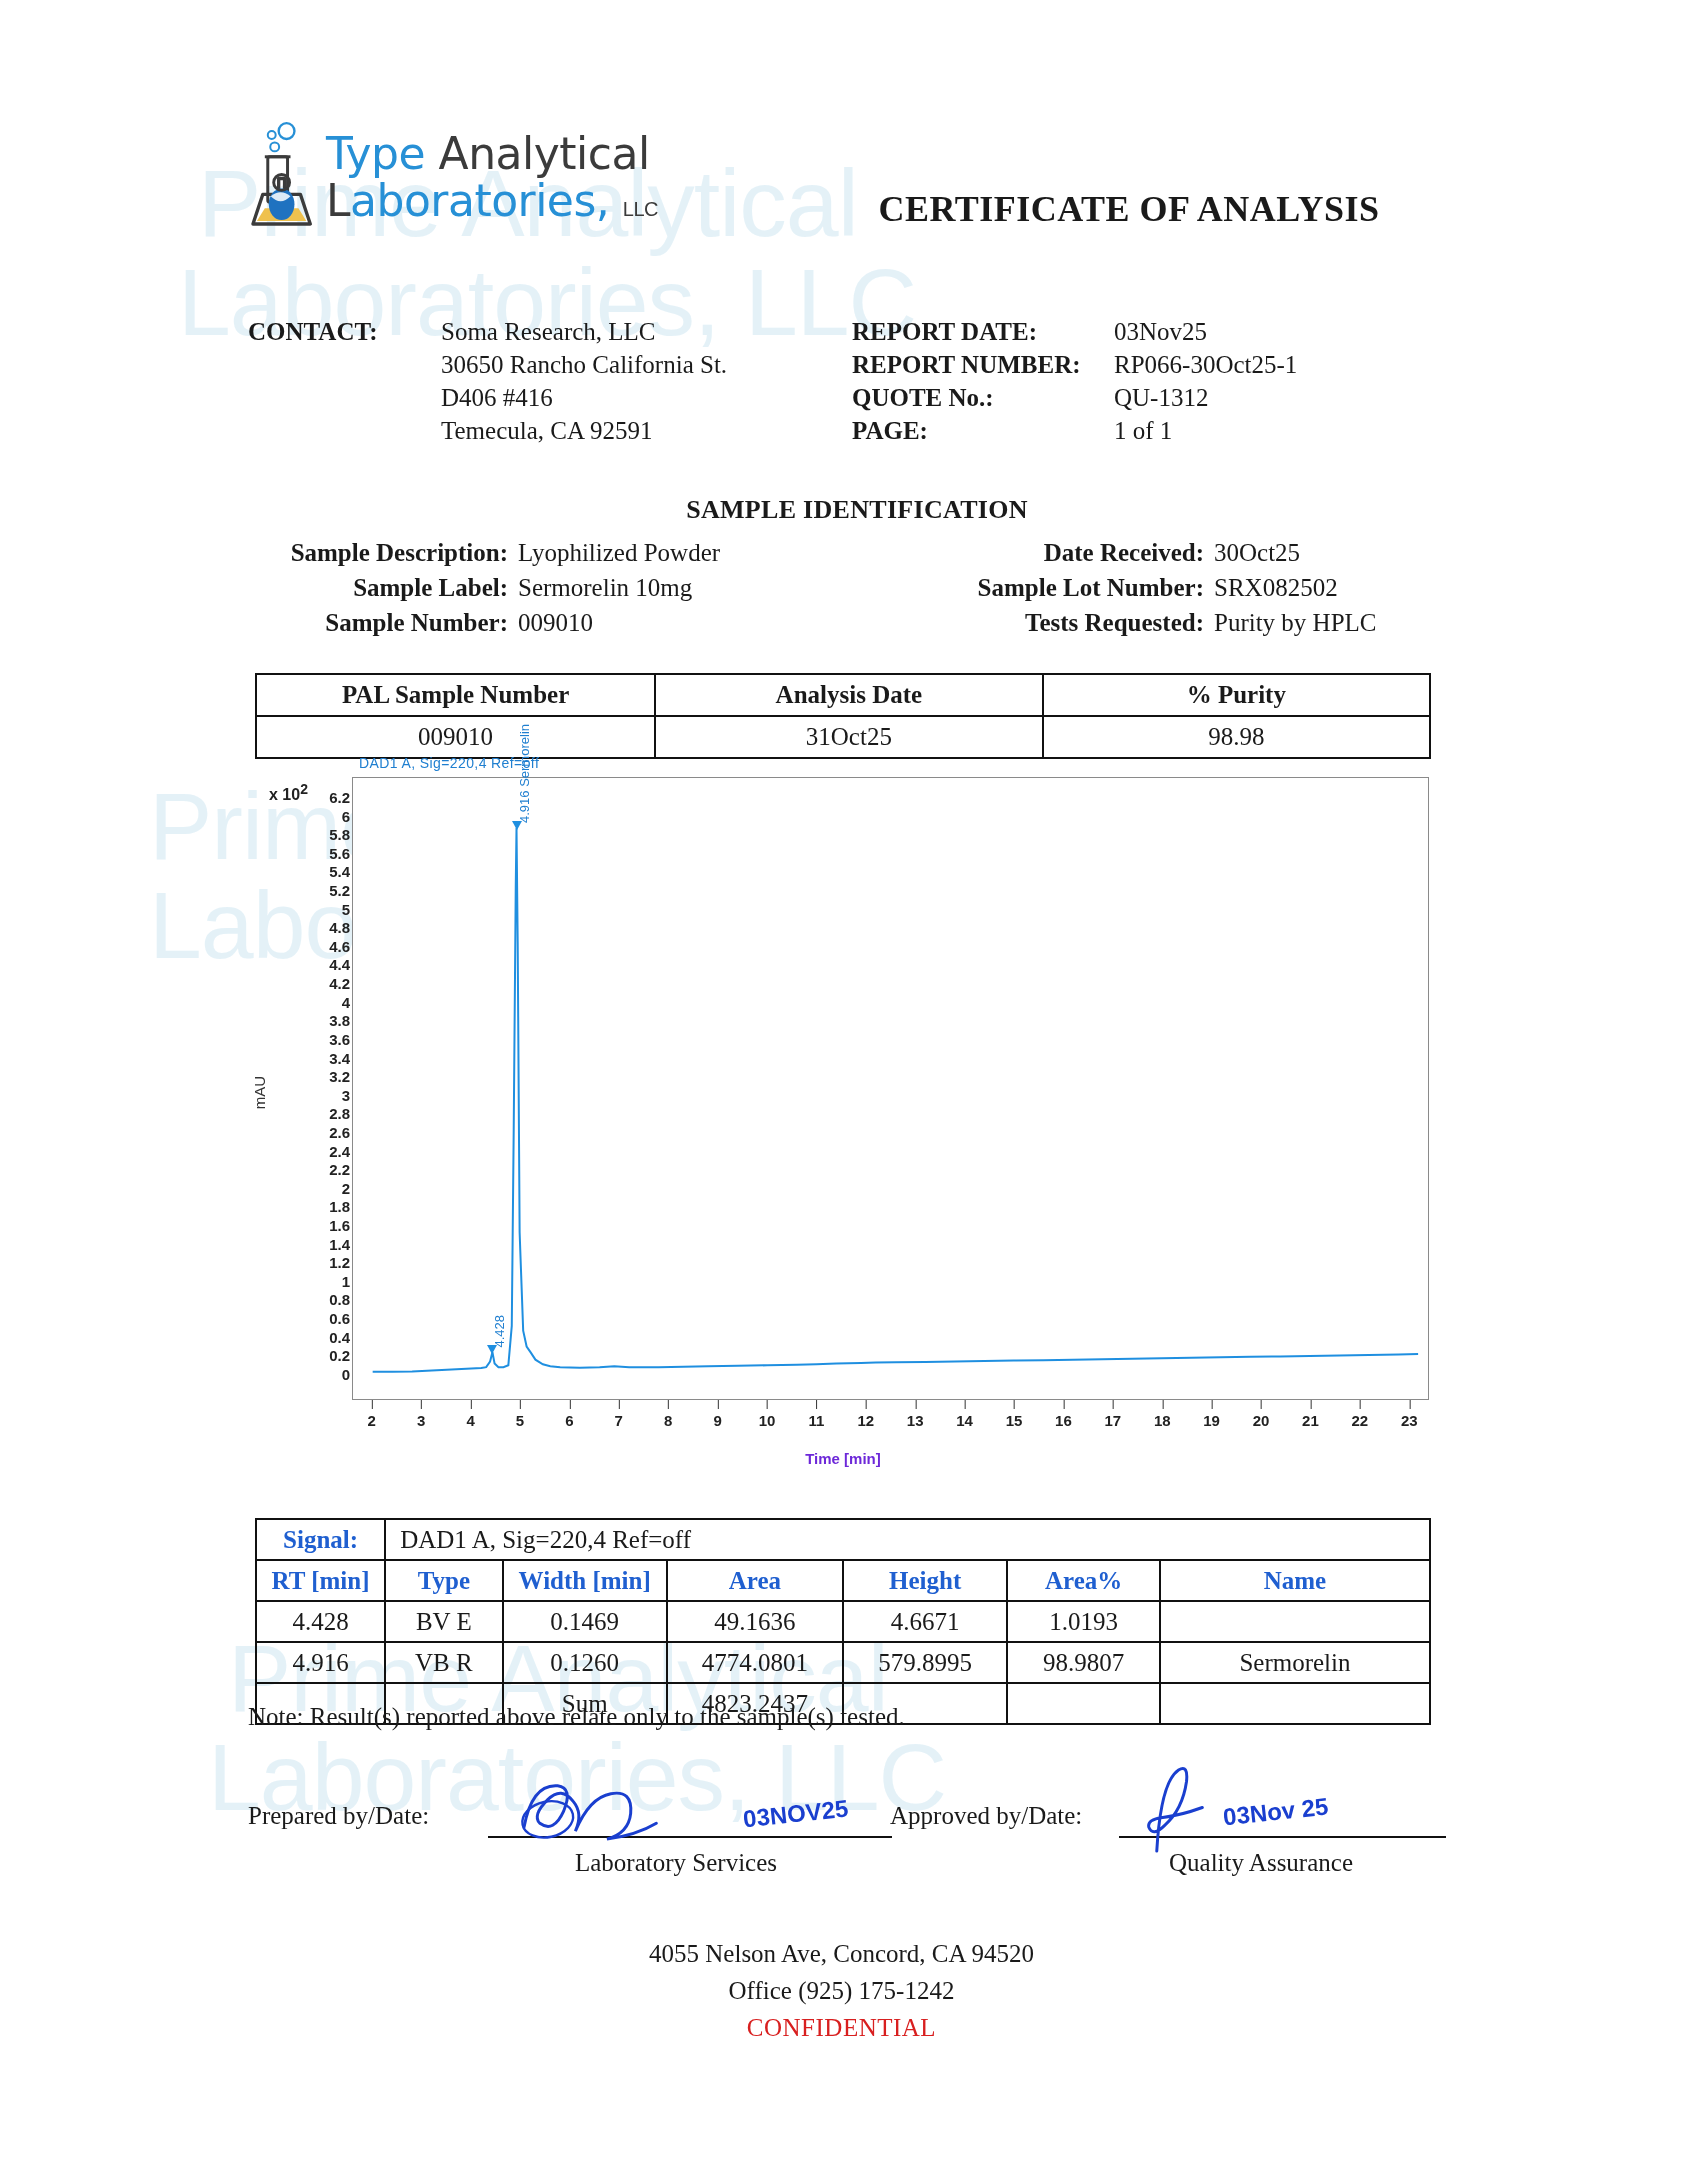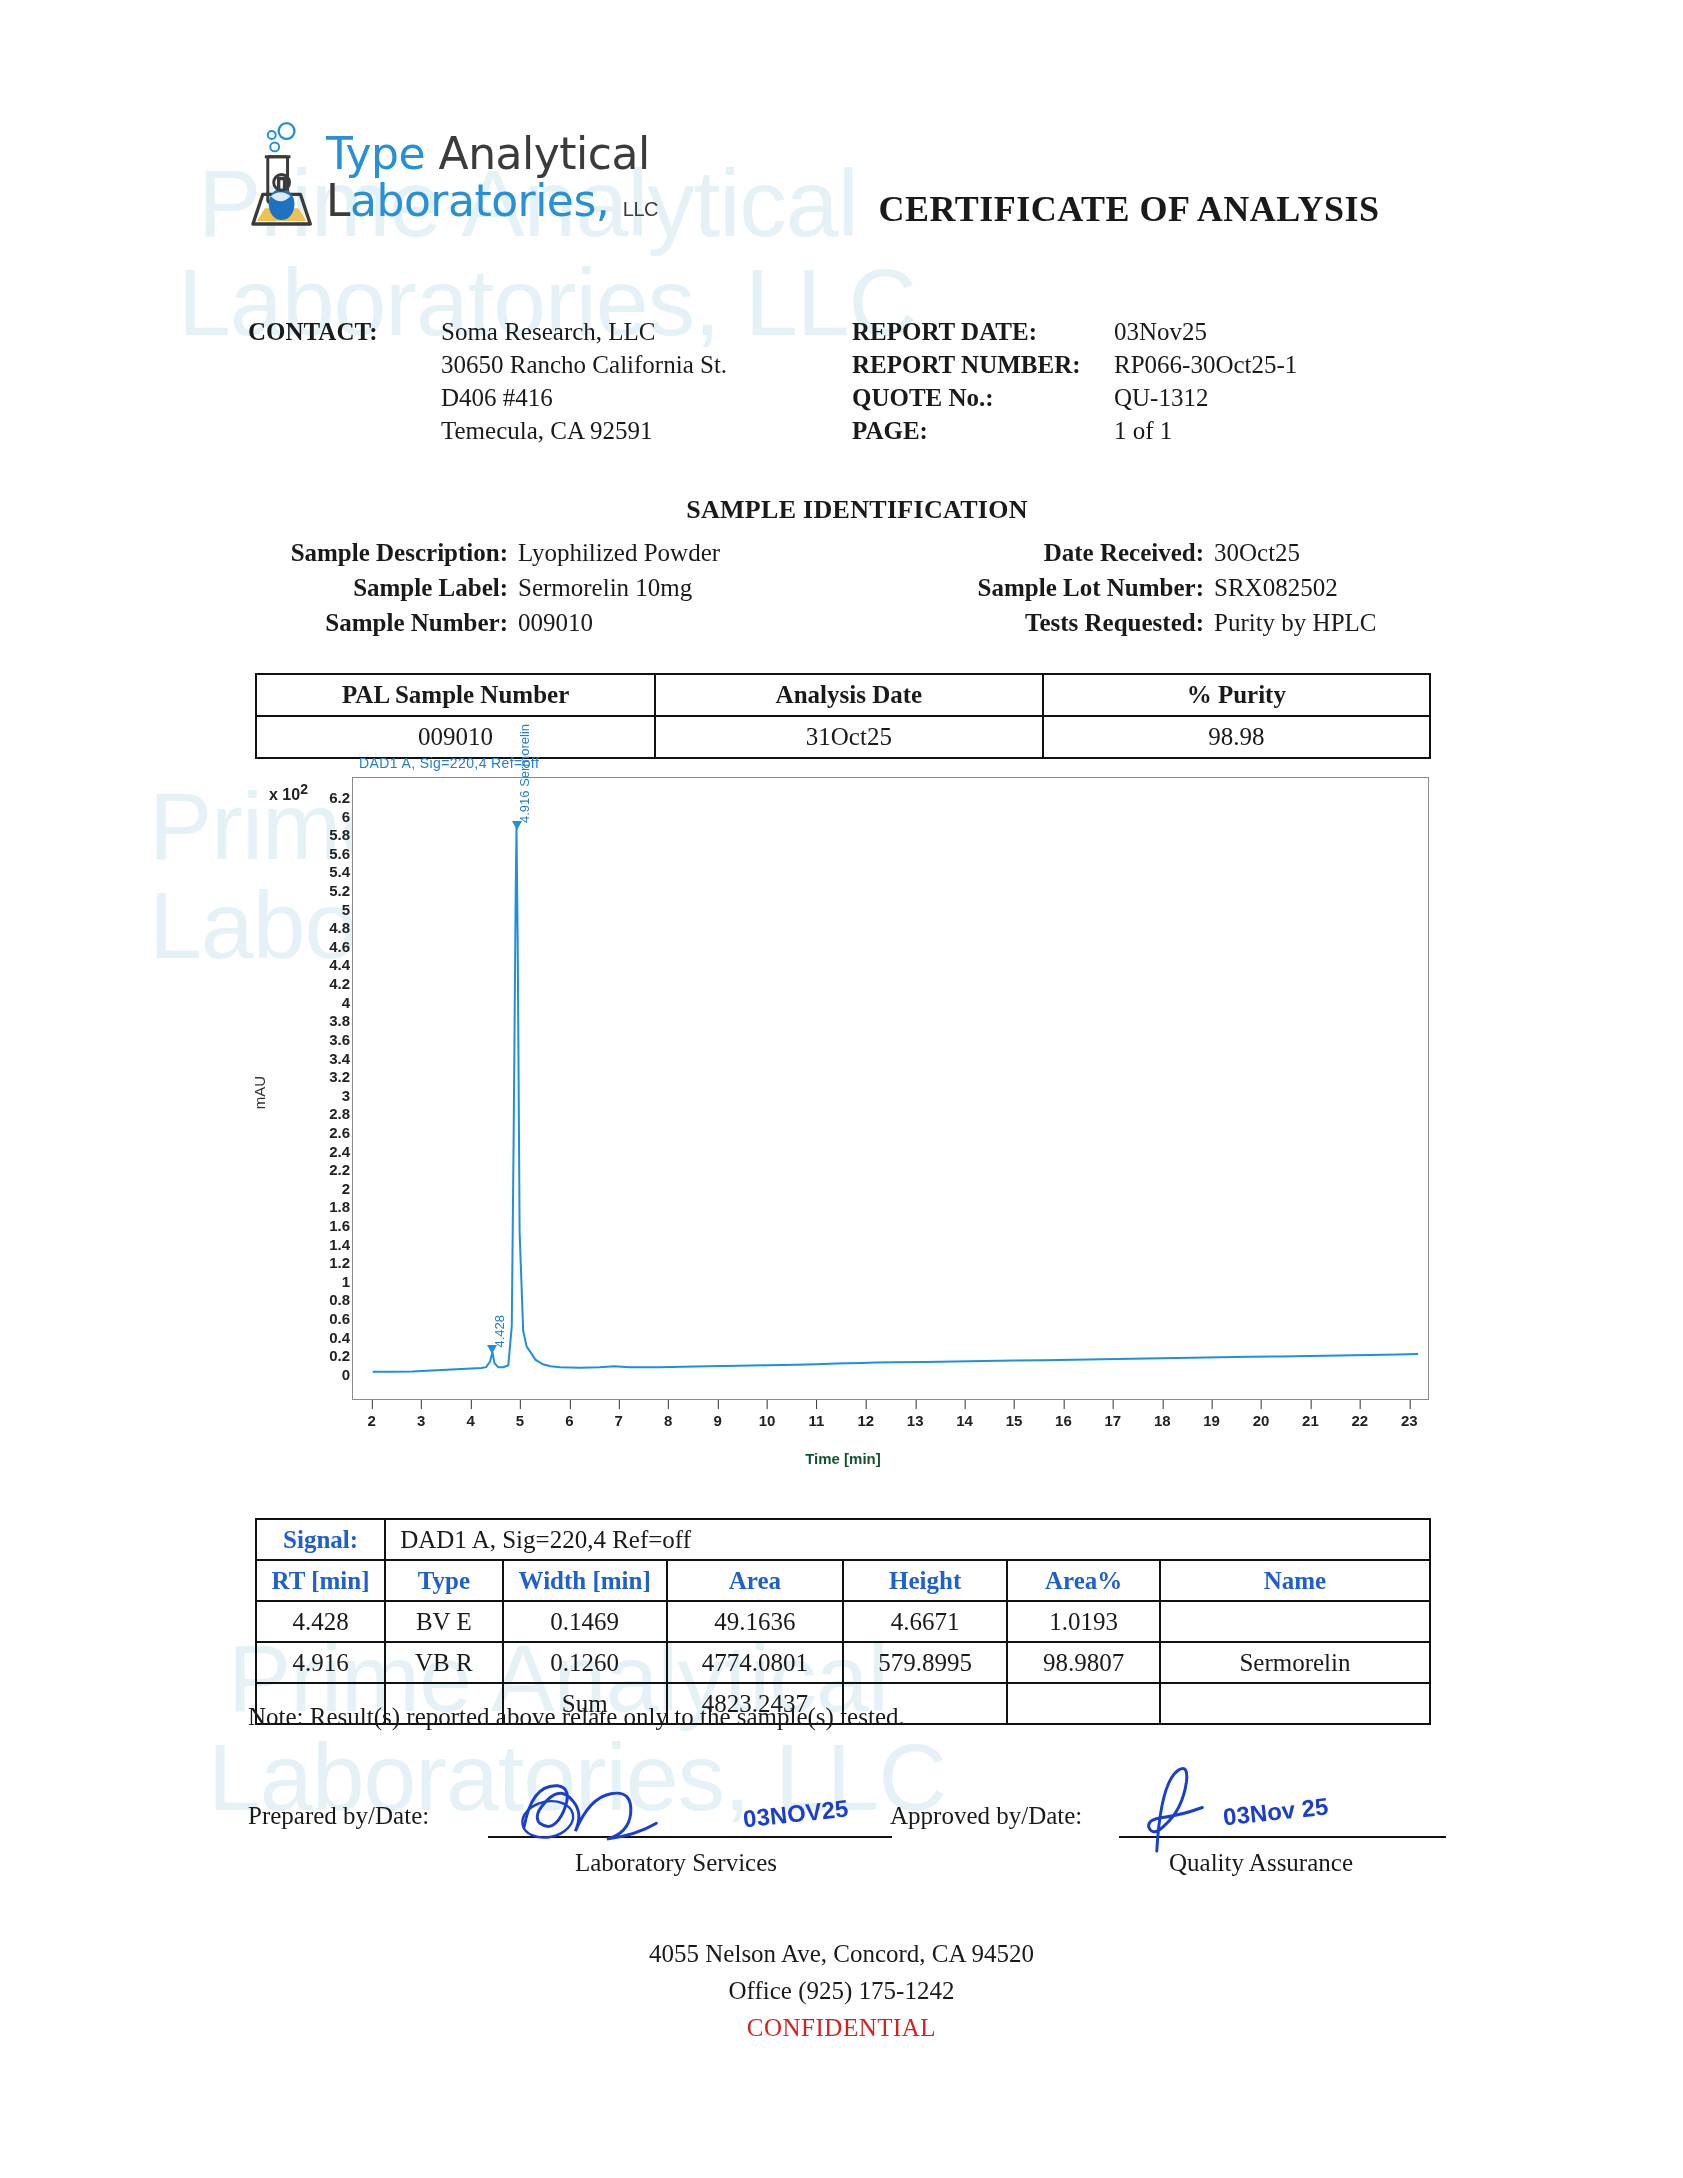--- a/index.html
+++ b/index.html
@@ -78,21 +78,21 @@
   .ytick{position:absolute;right:0;width:85px;text-align:right;font-size:15px;
          font-family:"Liberation Sans",sans-serif;color:#222;font-weight:bold;
          transform:translateY(-50%);}
   .ytick i{position:absolute;right:-10px;top:50%;width:8px;height:1px;background:#333;}
   .yaxis-wrap{position:absolute;left:0;top:26px;width:95px;bottom:109px;}
   .xaxis-wrap{position:absolute;left:97px;right:2px;bottom:73px;height:36px;}
   .xtick{position:absolute;font-size:15px;font-family:"Liberation Sans",sans-serif;
          color:#222;font-weight:bold;transform:translateX(-50%);top:12px;}
   .xtick i{position:absolute;left:50%;top:-12px;width:1px;height:9px;background:#333;}
   .xlab{position:absolute;left:0;right:0;bottom:42px;text-align:center;font-size:15px;
-        font-family:"Liberation Sans",sans-serif;color:#14532d;font-weight:bold;}
+        font-family:"Liberation Sans",sans-serif;color:#6d28d9;font-weight:bold;}
   .peaklbl{position:absolute;font-size:13px;color:#1f7fd0;white-space:nowrap;
            font-family:"Liberation Sans",sans-serif;
            writing-mode:vertical-rl;transform:rotate(180deg);}
 
   
   .rtab{position:absolute;left:255px;top:1518px;width:1176px;border-collapse:collapse;
         font-size:25px;}
   .rtab td{border:2px solid #111;height:37px;text-align:center;}
   .rtab .blue{color:#1f5fd0;font-weight:bold;}
   .rtab .sigv{text-align:left;padding-left:14px;}

